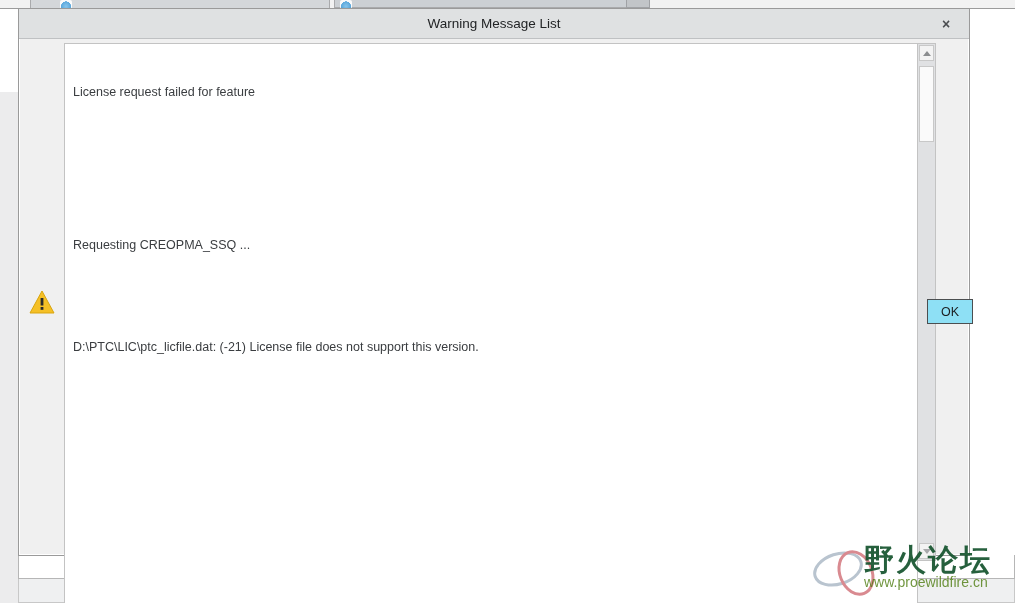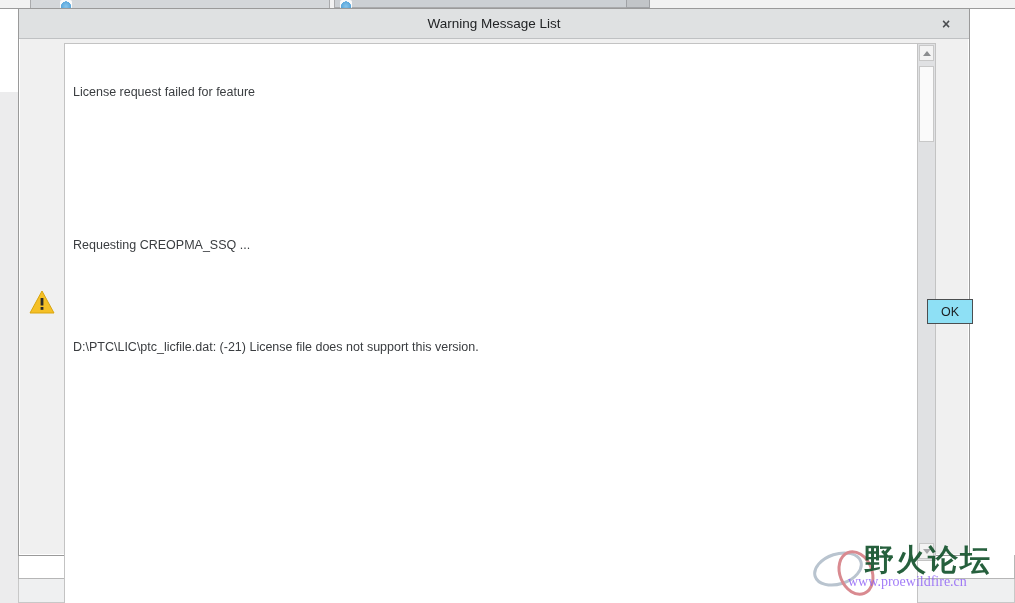--- a/index.html
+++ b/index.html
@@ -147,23 +147,23 @@
     position:absolute; left:812px; top:538px; width:200px; height:62px;
     pointer-events:none;
   }
   .wm-cn {
     position:absolute; left:52px; top:2px;
     font-size:30px; font-weight:bold; color:#14532d;
     font-family:"DejaVu Sans", sans-serif; letter-spacing:2px;
     opacity:.92;
   }
   .wm-url {
-    position:absolute; left:36px; top:36px;
-    font-size:14px; color:#8b5cf6; opacity:.8;
-    font-family:Liberation Serif, serif;
+    position:absolute; left:52px; top:36px;
+    font-size:14px; color:#4d7c0f; opacity:.8;
+    font-family:Liberation Sans, sans-serif;
   }
   .wm-rings { position:absolute; left:0; top:4px; }
 </style>
 </head>
 <body>
 
 <div id="root">
 
   <div class="bg-left-strip"></div>
   <div class="bg-left-strip-low"></div>

